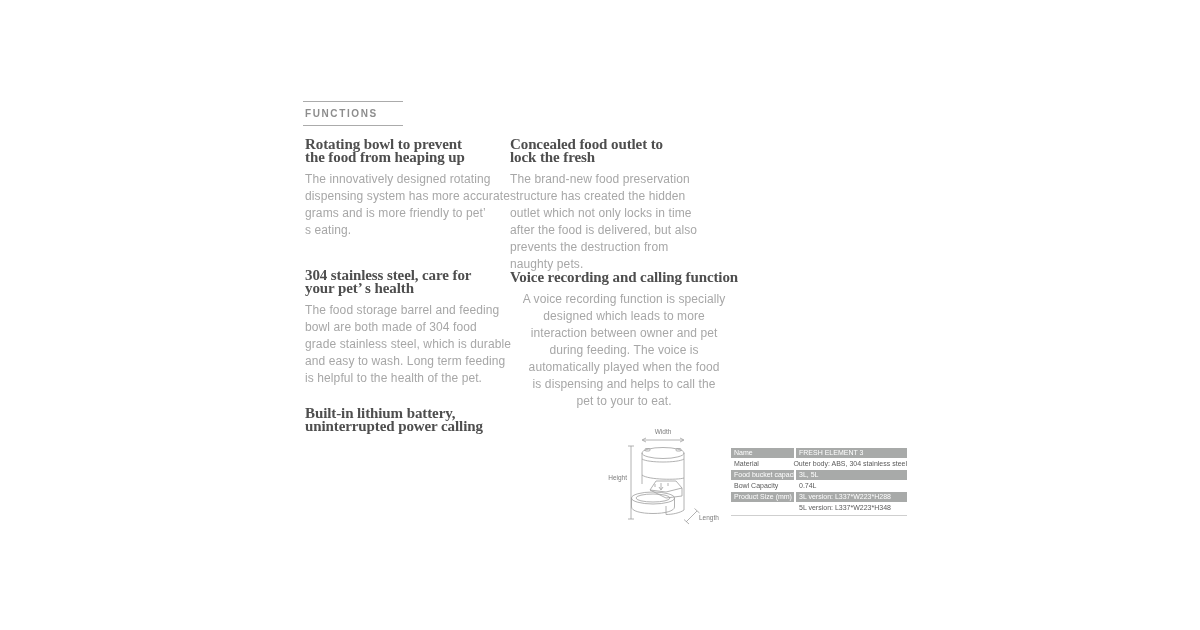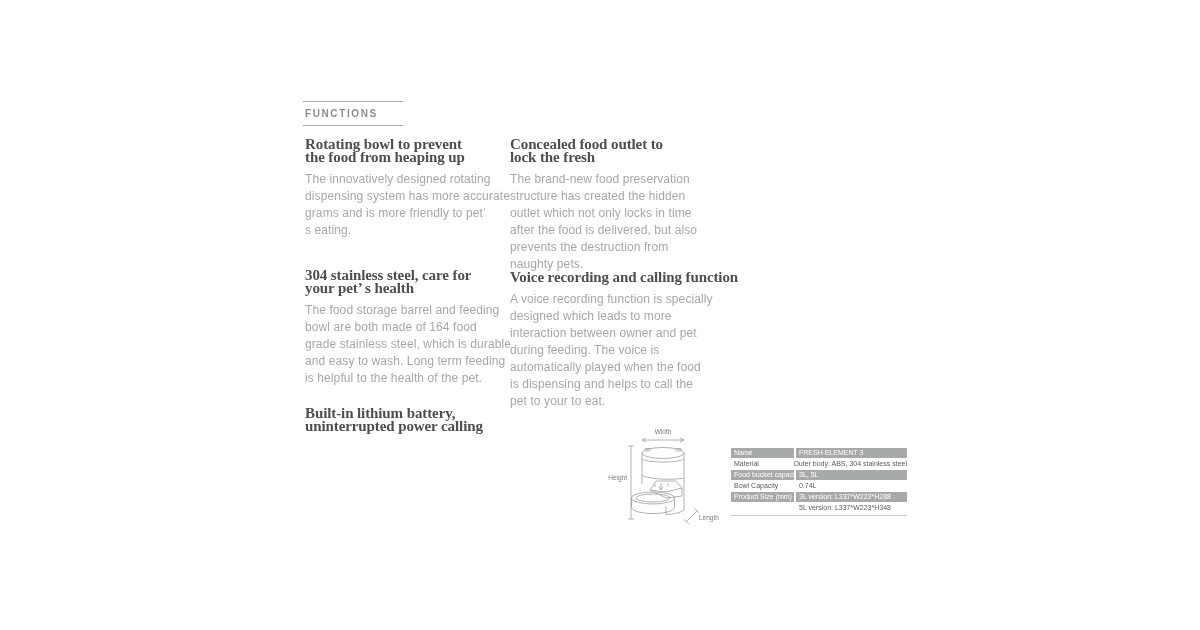--- a/index.html
+++ b/index.html
@@ -62,21 +62,21 @@
     <p class="feature-body">The innovatively designed rotating
 dispensing system has more accurate
 grams and is more friendly to pet’
 s eating.</p>
   </div>
 
   <div class="feature" style="left:305px; top:269px;">
     <h3 class="feature-title">304 stainless steel, care for
 your pet’ s health</h3>
     <p class="feature-body">The food storage barrel and feeding
-bowl are both made of 164 food
+bowl are both made of 304 food
 grade stainless steel, which is durable
 and easy to wash. Long term feeding
 is helpful to the health of the pet.</p>
   </div>
 
   <div class="feature" style="left:305px; top:407px;">
     <h3 class="feature-title">Built-in lithium battery,
 uninterrupted power calling</h3>
   </div>
 
@@ -84,21 +84,21 @@
     <h3 class="feature-title">Concealed food outlet to
 lock the fresh</h3>
     <p class="feature-body">The brand-new food preservation
 structure has created the hidden
 outlet which not only locks in time
 after the food is delivered, but also
 prevents the destruction from
 naughty pets.</p>
   </div>
 
-  <div class="feature" style="left:510px; top:271px;">
+  <div class="feature" style="left:510px; top:271px;text-align:center;">
     <h3 class="feature-title">Voice recording and calling function</h3>
     <p class="feature-body">A voice recording function is specially
 designed which leads to more
 interaction between owner and pet
 during feeding. The voice is
 automatically played when the food
 is dispensing and helps to call the
 pet to your to eat.</p>
   </div>
 

